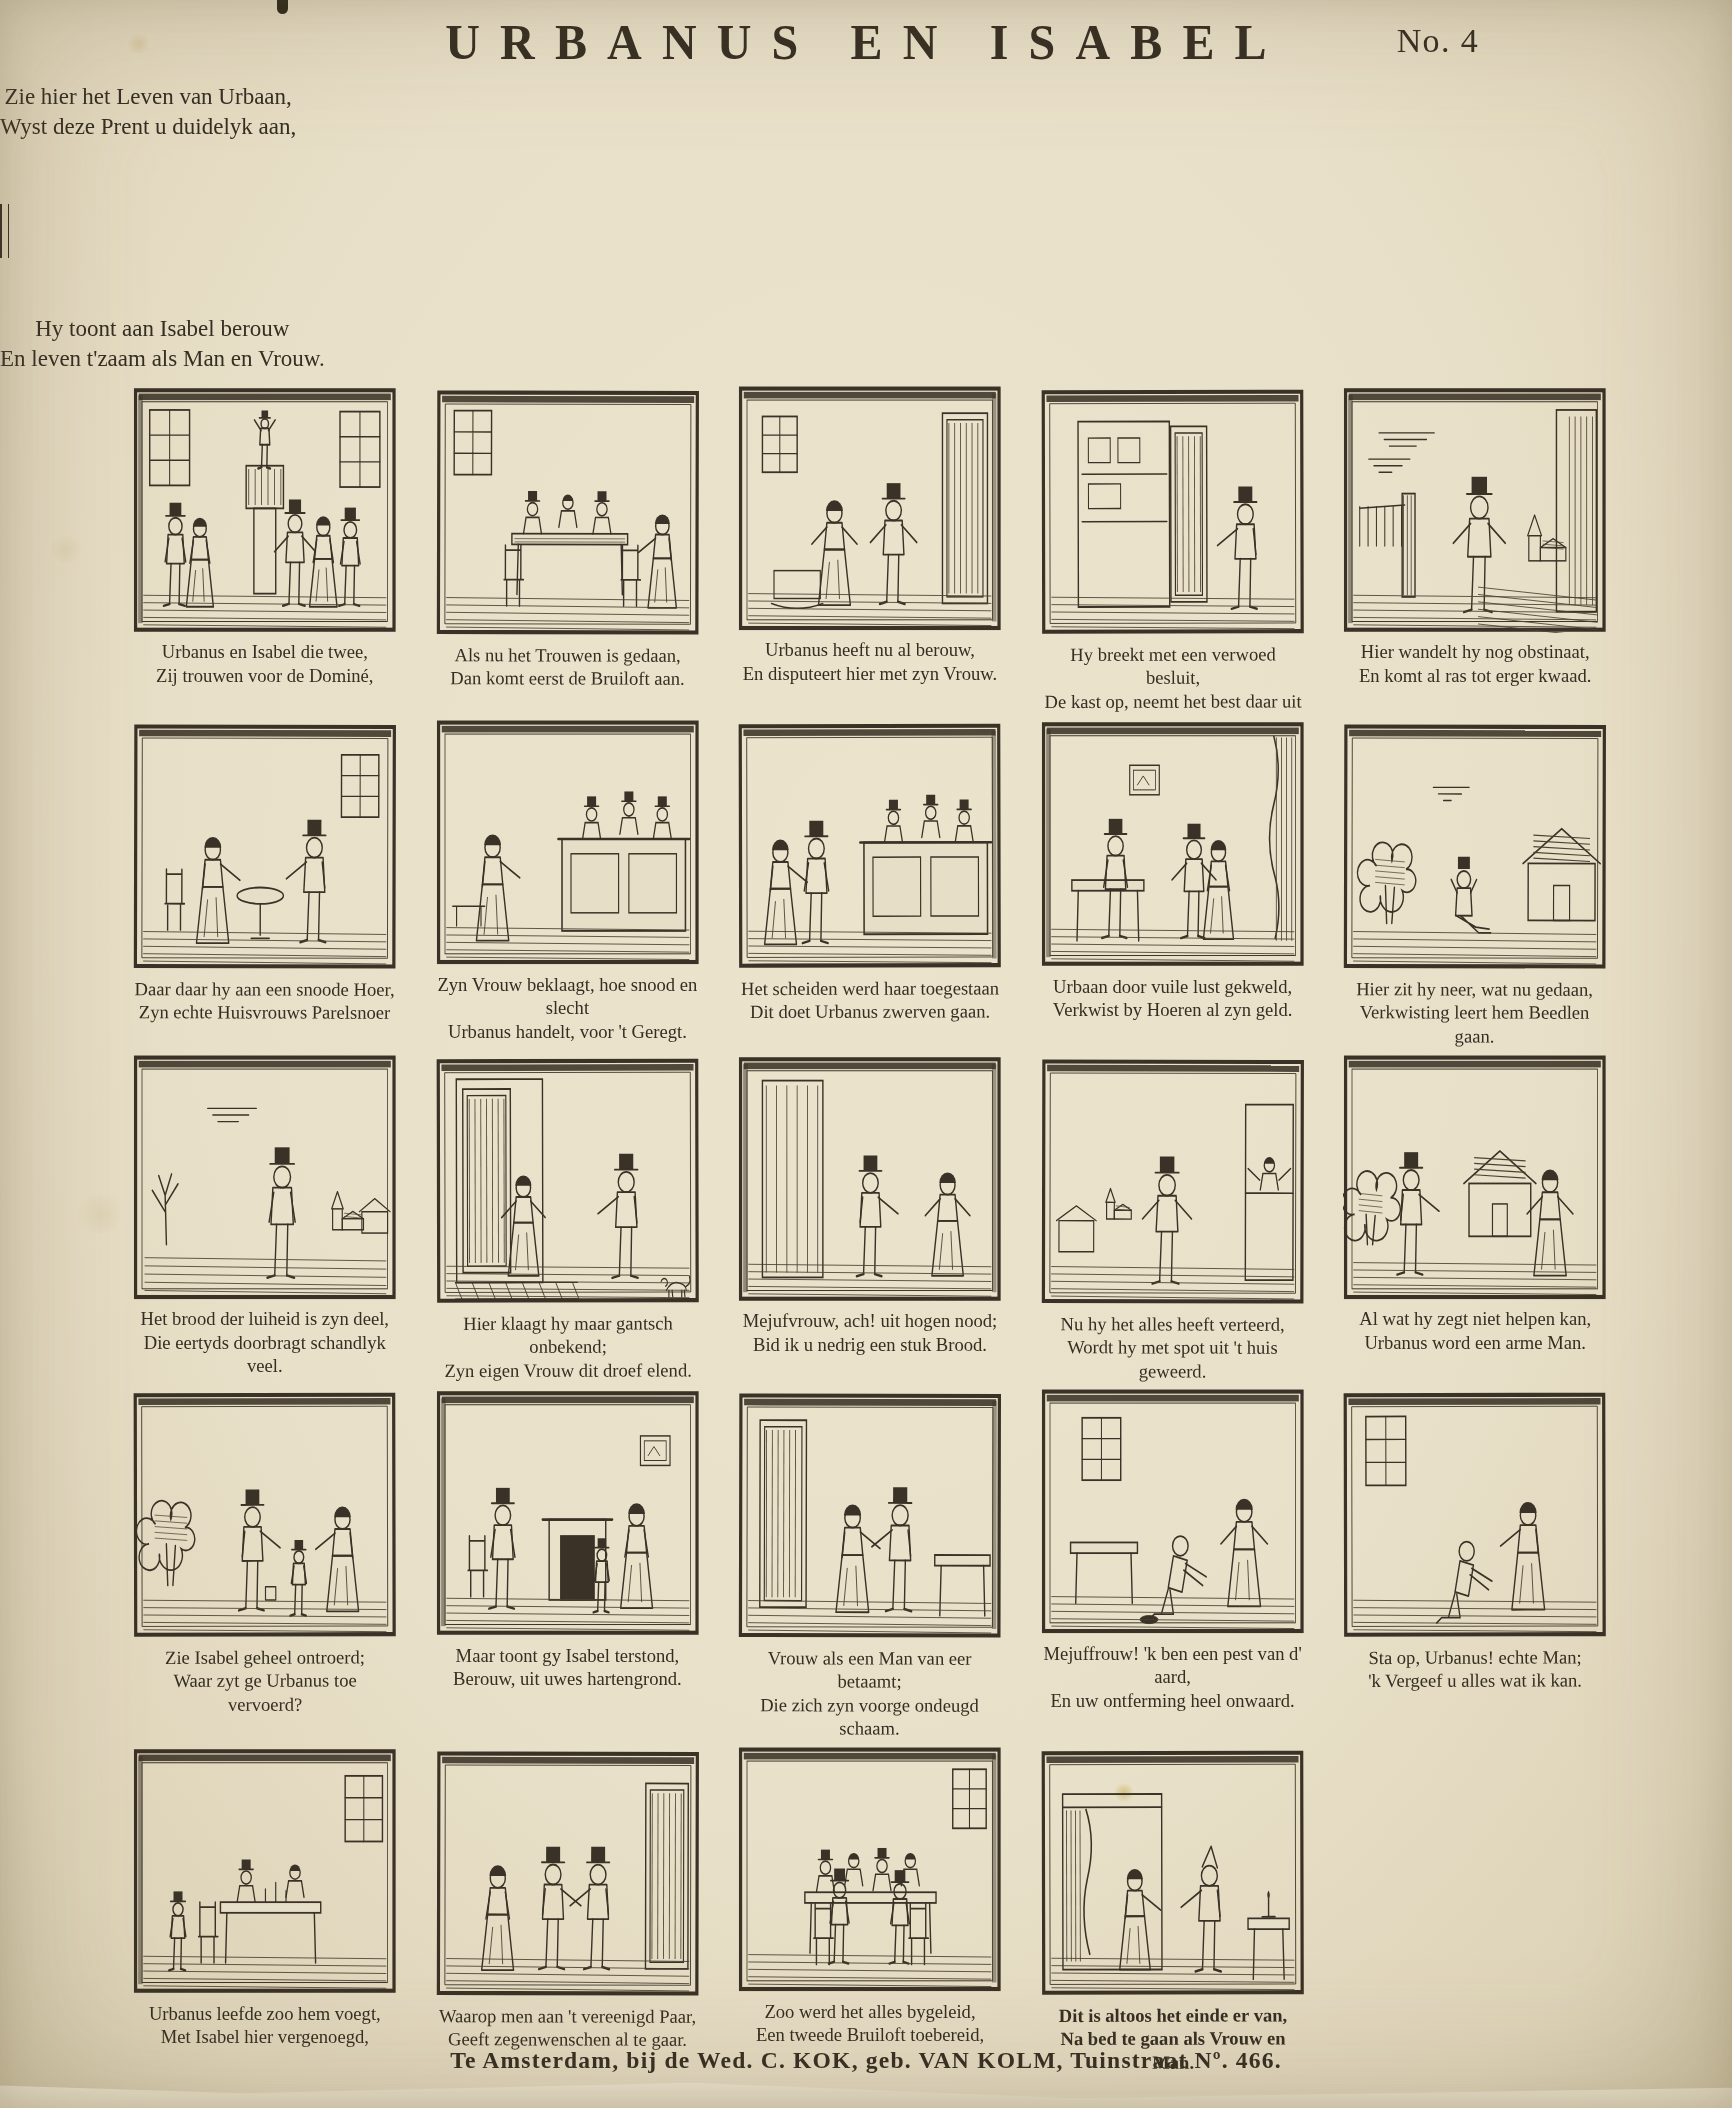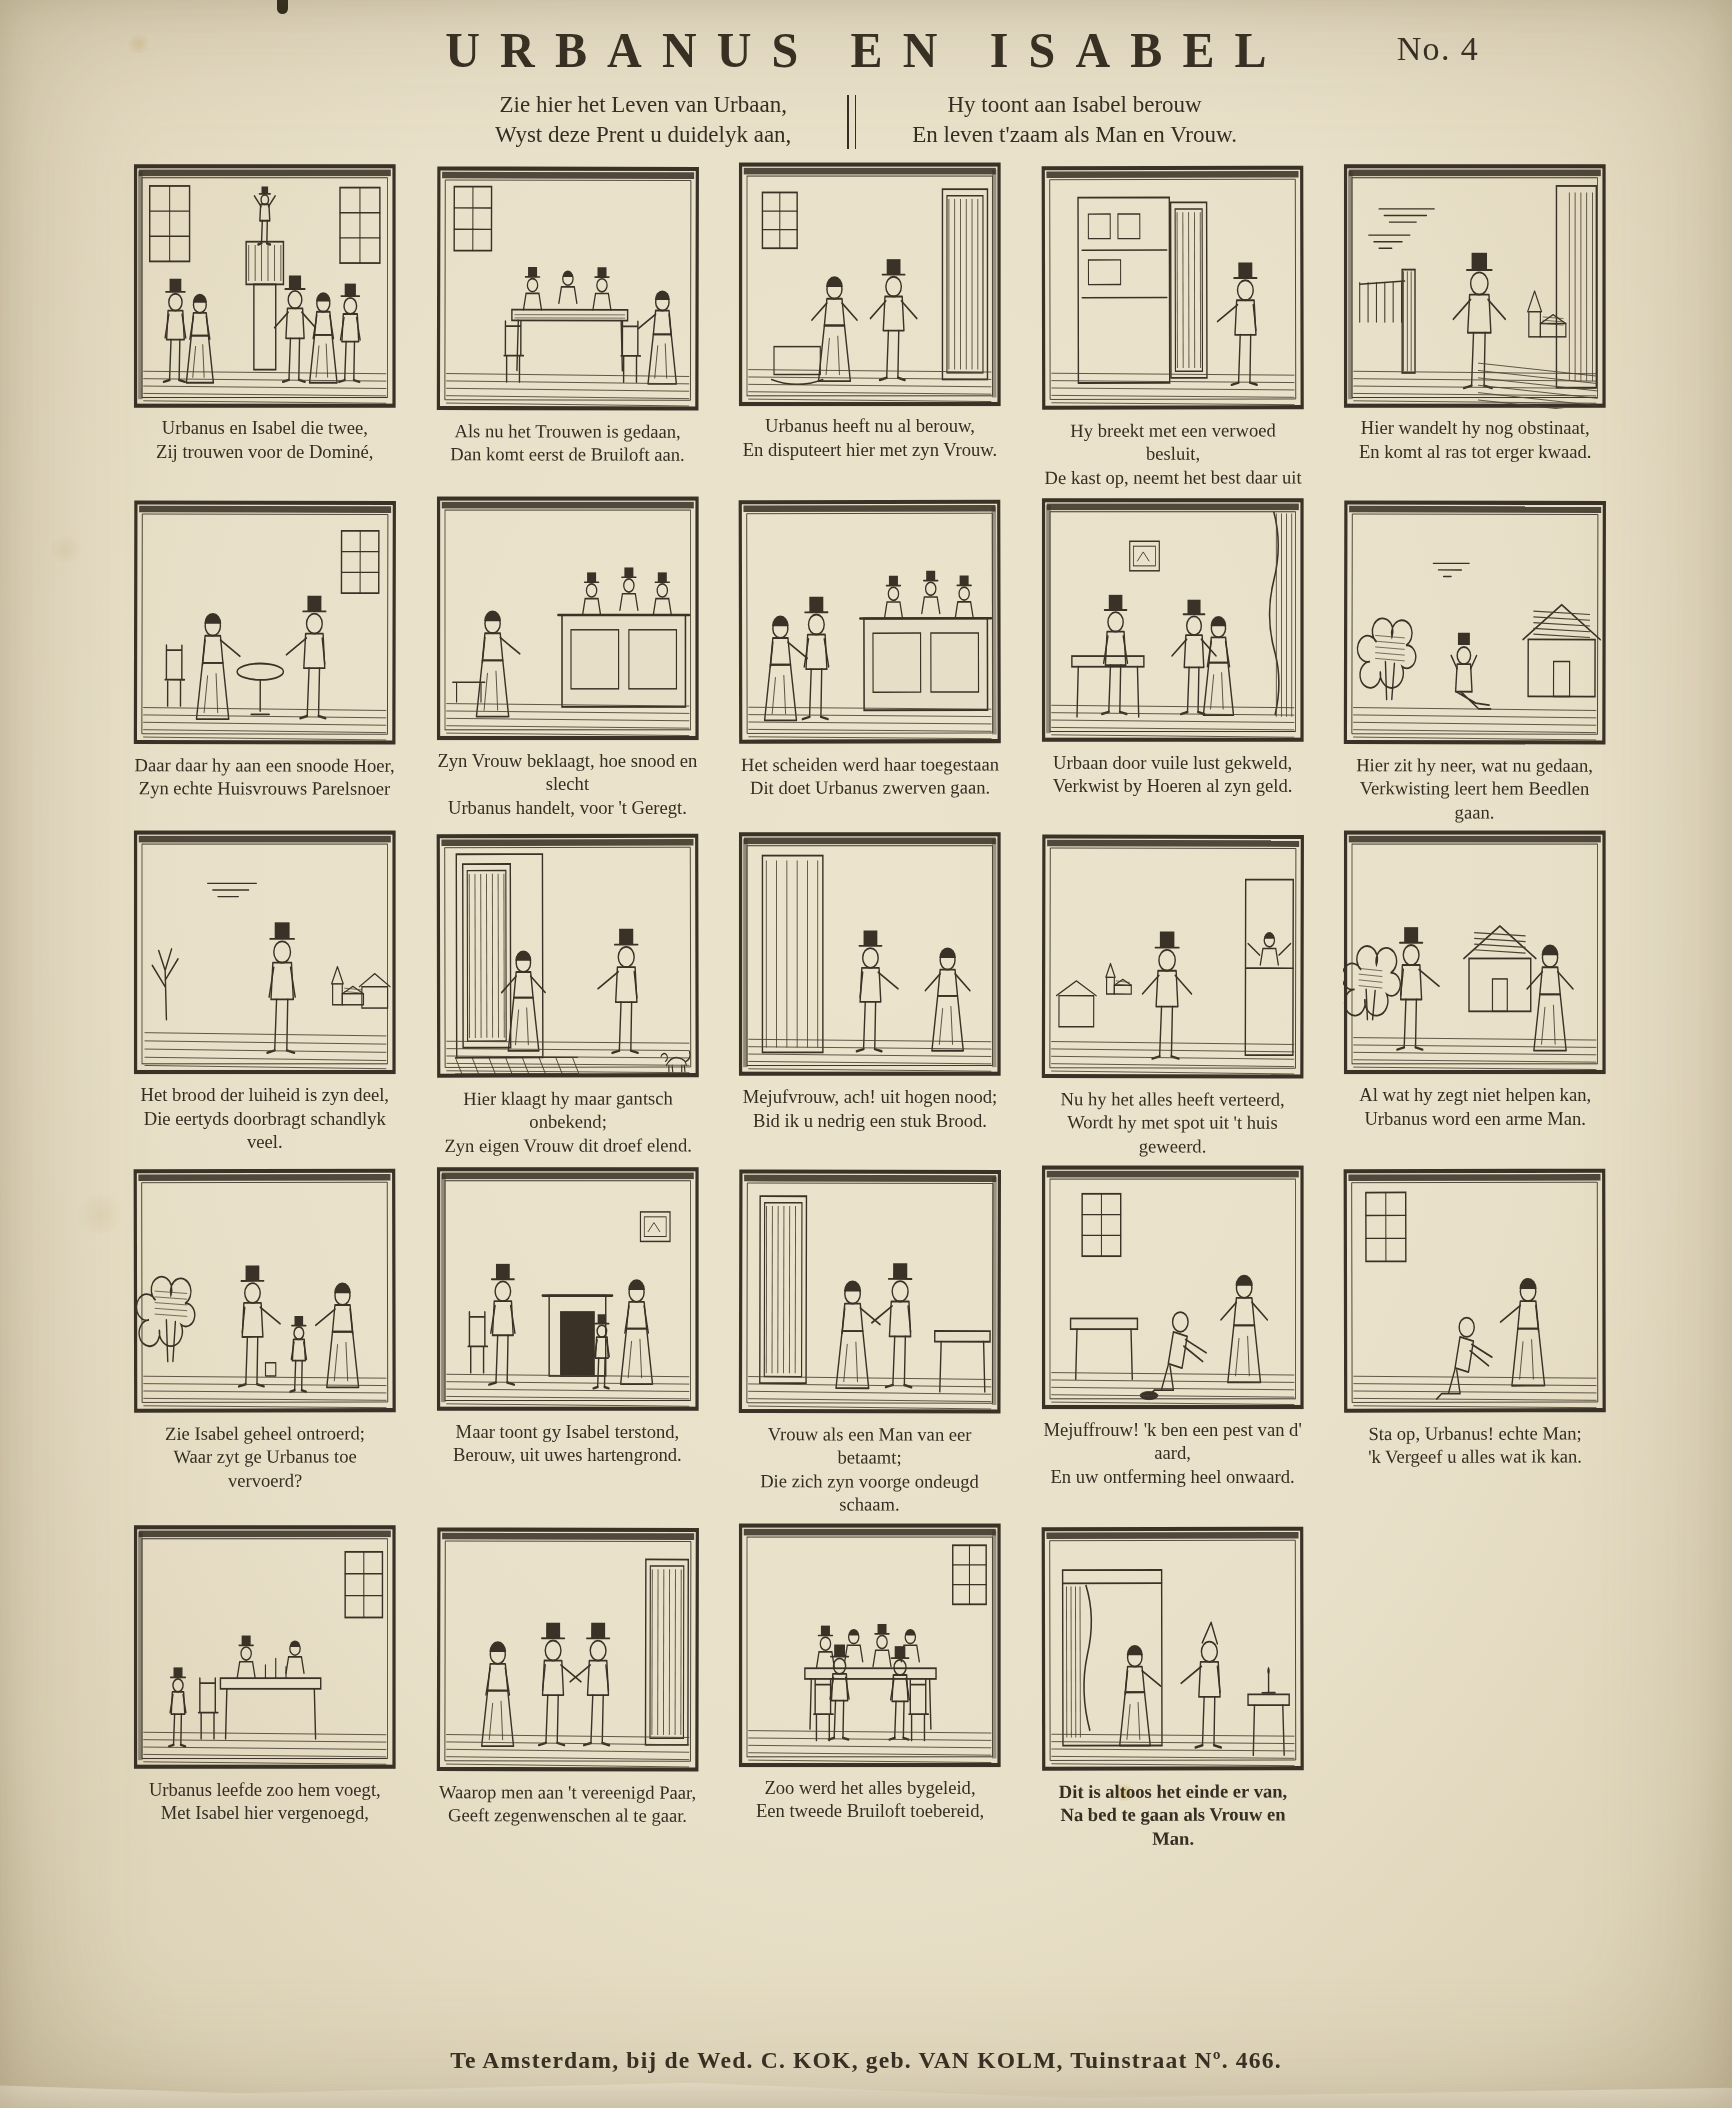--- a/index.html
+++ b/index.html
@@ -1,27 +1,27 @@
 <!DOCTYPE html>
 <html style="font-size:13.5px"><head>
 <meta charset="utf-8">
 <style>
   html,body{margin:0;padding:0;}
   body{
     width:1732px;height:2108px;position:relative;overflow:hidden;
     background:radial-gradient(ellipse at 50% 42%, #ece3cd 0%, #e9e0c9 55%, #ded4b9 85%, #cfc4a5 100%);
     font-family:"Liberation Serif","DejaVu Serif",serif;color:#352e22;
   }
-  .header{padding-top:22px;text-align:center;position:relative;}
+  .header{padding-top:14px;text-align:center;position:relative;}
   .title-row{position:relative;height:61px;}
   h1.title{font-size:48px;letter-spacing:.42em;font-weight:700;margin:0;display:inline-block;
     transform:scaleY(1.05);}
   .plate-number{position:absolute;right:253px;top:8.4px;font-size:34px;font-weight:400;letter-spacing:.04em;}
   .verses{display:flex;justify-content:center;align-items:flex-start;gap:56px;margin-top:6.7px;
-    font-size:23px;line-height:1.33;}
+    font-size:23px;line-height:1.33;flex-direction:column;}
   .verse{text-align:center;white-space:nowrap;}
   .verse-divider{width:5.9px;height:54px;margin-top:5px;border-left:2.5px solid #352e22;border-right:1.7px solid #352e22;}
   .grid{display:grid;grid-template-columns:repeat(5,1fr);column-gap:39px;padding:11.8px 125px 0 133px;}
   .panel{margin:0 0 10px 0;}
   .panel:nth-child(4n+2){transform:translateY(2.5px) rotate(.12deg);}
   .panel:nth-child(4n+3){transform:translateY(-1.7px);}
   .panel:nth-child(4n){transform:translateY(1.7px) rotate(-.12deg);}
   .art{height:246px;}
   .art svg{width:100%;height:100%;display:block;}
   .cap{margin:7.6px 1.7px 0 1.7px;text-align:center;font-size:18.6px;line-height:1.27;min-height:47px;}

